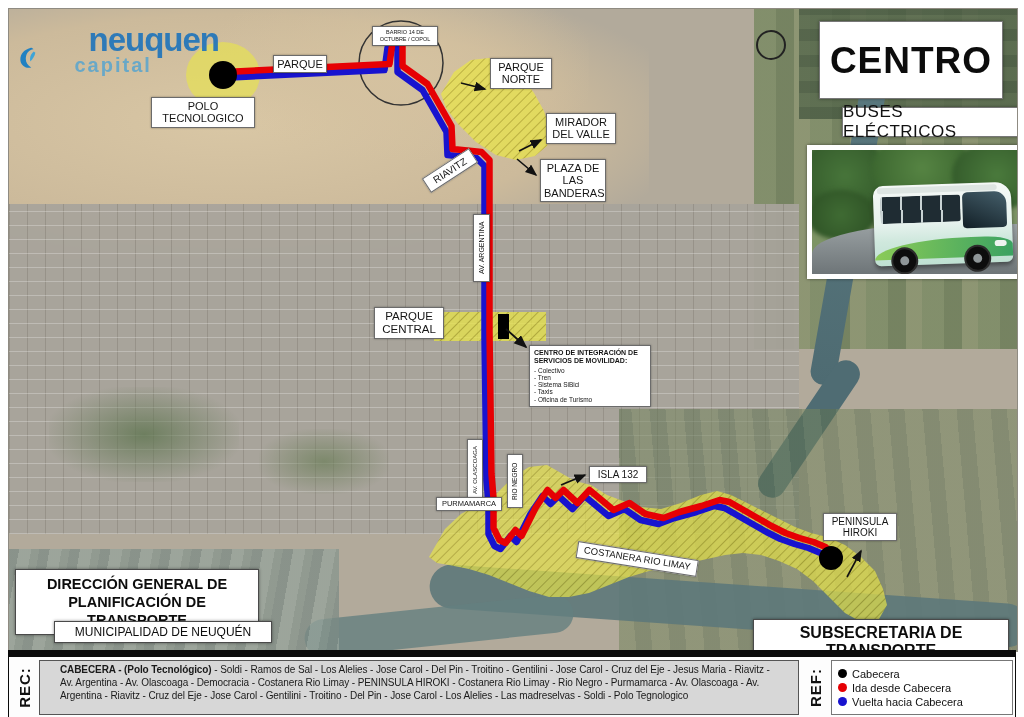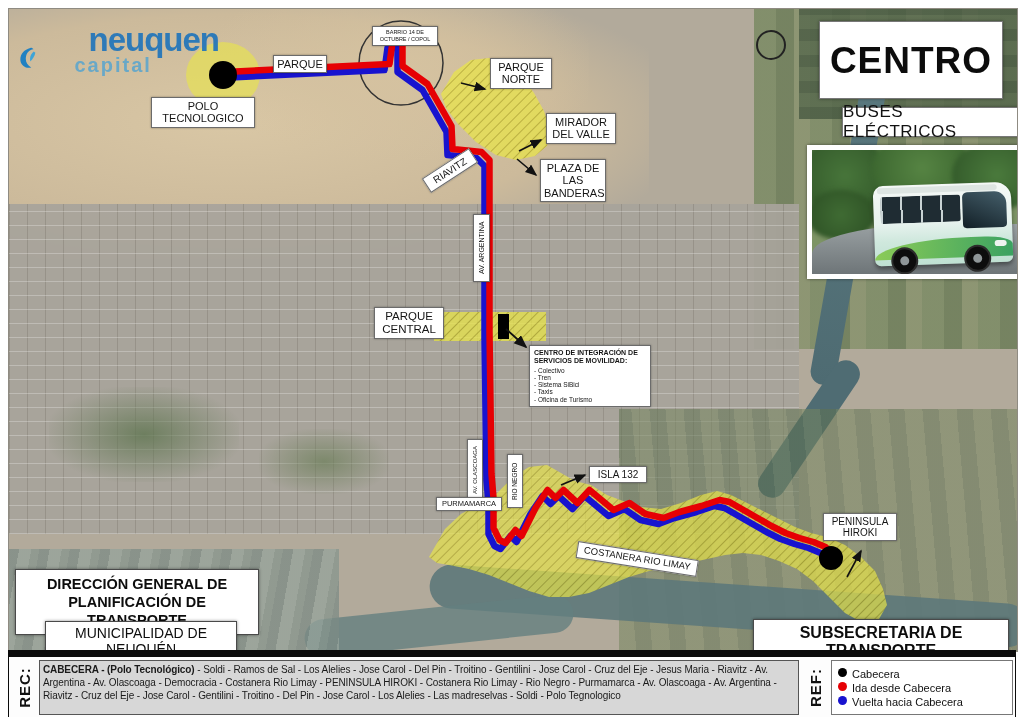--- a/index.html
+++ b/index.html
@@ -22,25 +22,25 @@
   .logo{position:absolute;left:10px;top:14px;width:200px;height:84px;display:flex;align-items:flex-start;opacity:.96;}
   .logo-text{margin-left:6px;}
   .logo-name{font-size:33px;font-weight:800;color:#2878ba;letter-spacing:-1px;line-height:1;margin-left:44px;}
   .logo-tag{font-size:20px;font-weight:700;color:#4aa2d4;opacity:.8;margin-left:30px;margin-top:-2px;letter-spacing:2px;}
   .credit{position:absolute;background:#fff;border:1px solid #4a4a4a;color:#0d0d0d;text-align:center;box-shadow:0 0 3px rgba(0,0,0,.45);}
   .bottom{position:absolute;left:8px;top:650px;width:1006px;height:59px;background:#fdfdfd;
           border-top:7px solid #0b0b0b;border-bottom:4px solid #0b0b0b;border-left:1px solid #0b0b0b;border-right:1px solid #0b0b0b;
           display:flex;align-items:stretch;padding:1px 0;box-sizing:content-box;}
   .rot-label{width:30px;display:flex;align-items:center;justify-content:center;}
   .rot-label span{transform:rotate(-90deg);font-weight:700;font-size:15px;letter-spacing:1px;color:#111;white-space:nowrap;}
-  .rec-box{flex:1;background:#d7d7d7;border:1px solid #555;margin:2px 0;padding:2px 3px;
+  .rec-box{flex:1;background:#d7d7d7;border:1px solid #555;margin:2px 0;padding:2px 20px;
            font-size:10px;line-height:1.3;color:#1a1a1a;letter-spacing:-0.1px;overflow:hidden;}
   .ref-box{width:168px;background:#fff;border:1px solid #777;margin:2px 2px 2px 0;padding:2px 6px;
            display:flex;flex-direction:column;justify-content:center;gap:2px;font-size:11px;color:#111;}
-  .ref-item{display:flex;gap:5px;}
+  .ref-item{display:flex;align-items:center;gap:5px;}
   .dot{width:9px;height:9px;border-radius:50%;flex:0 0 auto;}
   
   .tree{position:absolute;border-radius:50%;filter:blur(2px);}
   .road{position:absolute;left:0;bottom:0;width:100%;height:40%;background:linear-gradient(180deg,#9aa1a3,#6e7578);border-radius:60% 0 0 0;}
   .bus{position:absolute;right:12px;bottom:10px;width:138px;height:80px;background:linear-gradient(180deg,#f4f8f6 0%,#e7f2ee 48%,#cfe8dd 70%,#bfe0d2 100%);
        border-radius:10px 16px 6px 6px;transform:rotate(-2deg);box-shadow:0 3px 4px rgba(0,0,0,.4);}
   .bus-windshield{position:absolute;right:5px;top:9px;width:44px;height:36px;background:linear-gradient(205deg,#46606c,#121f26);border-radius:5px 12px 4px 4px;}
   .bus-windows{position:absolute;left:7px;top:11px;width:80px;height:27px;background:#1f2c33;border-radius:3px;
                background-image:repeating-linear-gradient(90deg,rgba(230,240,240,.85) 0 2px,rgba(31,44,51,0) 2px 20px);}
   .bus-swoosh{position:absolute;left:0;bottom:6px;width:100%;height:20px;background:linear-gradient(90deg,#86c94c,#2f9c57);
@@ -123,21 +123,21 @@
       <div>- Oficina de Turismo</div>
     </div>
     <div class="mlabel vlabel" style="left:458px;top:430px;width:12px;height:56px;font-size:6px;padding:2px 1px;">AV. OLASCOAGA</div>
     <div class="mlabel vlabel" style="left:498px;top:445px;width:12px;height:48px;font-size:6.5px;padding:2px 1px;">RIO NEGRO</div>
     <div class="mlabel" style="left:427px;top:488px;width:58px;font-size:7.5px;">PURMAMARCA</div>
     <div class="mlabel" style="left:580px;top:457px;width:50px;font-size:10px;">ISLA 132</div>
     <div class="mlabel" style="left:568px;top:532px;width:114px;font-size:9.5px;transform:rotate(9deg);transform-origin:left center;white-space:nowrap;">COSTANERA RIO LIMAY</div>
     <div class="mlabel" style="left:814px;top:504px;width:66px;font-size:10px;">PENINSULA HIROKI</div>
 
     <div class="credit" style="left:6px;top:560px;width:238px;padding:5px 2px;font-size:14.5px;font-weight:700;line-height:1.25;">DIRECCIÓN GENERAL DE PLANIFICACIÓN DE TRANSPORTE</div>
-    <div class="credit" style="left:36px;top:612px;width:178px;padding:3px 6px;font-size:14px;font-weight:500;">MUNICIPALIDAD DE NEUQUÉN</div>
+    <div class="credit" style="left:45px;top:612px;width:178px;padding:3px 19px;font-size:12px;font-weight:500;">MUNICIPALIDAD DE NEUQUÉN</div>
     <div class="credit" style="left:744px;top:610px;width:250px;padding:4px 2px;font-size:16px;font-weight:700;">SUBSECRETARIA DE TRANSPORTE</div>
 
     <div class="logo">
       <svg width="62" height="70" viewBox="0 0 62 70">
         <path d="M36 3 C14 8 1 27 5 46 C8 60 24 70 39 65 C26 58 20 47 22 32 C24 19 31 9 46 7 C43 4 40 2 36 3 Z" fill="#1a7fc4"></path>
         <path d="M47 14 C38 21 33 32 36 46 C43 39 50 29 52 18 Z" fill="#2ba1de" opacity="0.92"></path>
       </svg>
       <div class="logo-text">
         <div class="logo-name">neuquen</div>
         <div class="logo-tag">capital</div>

